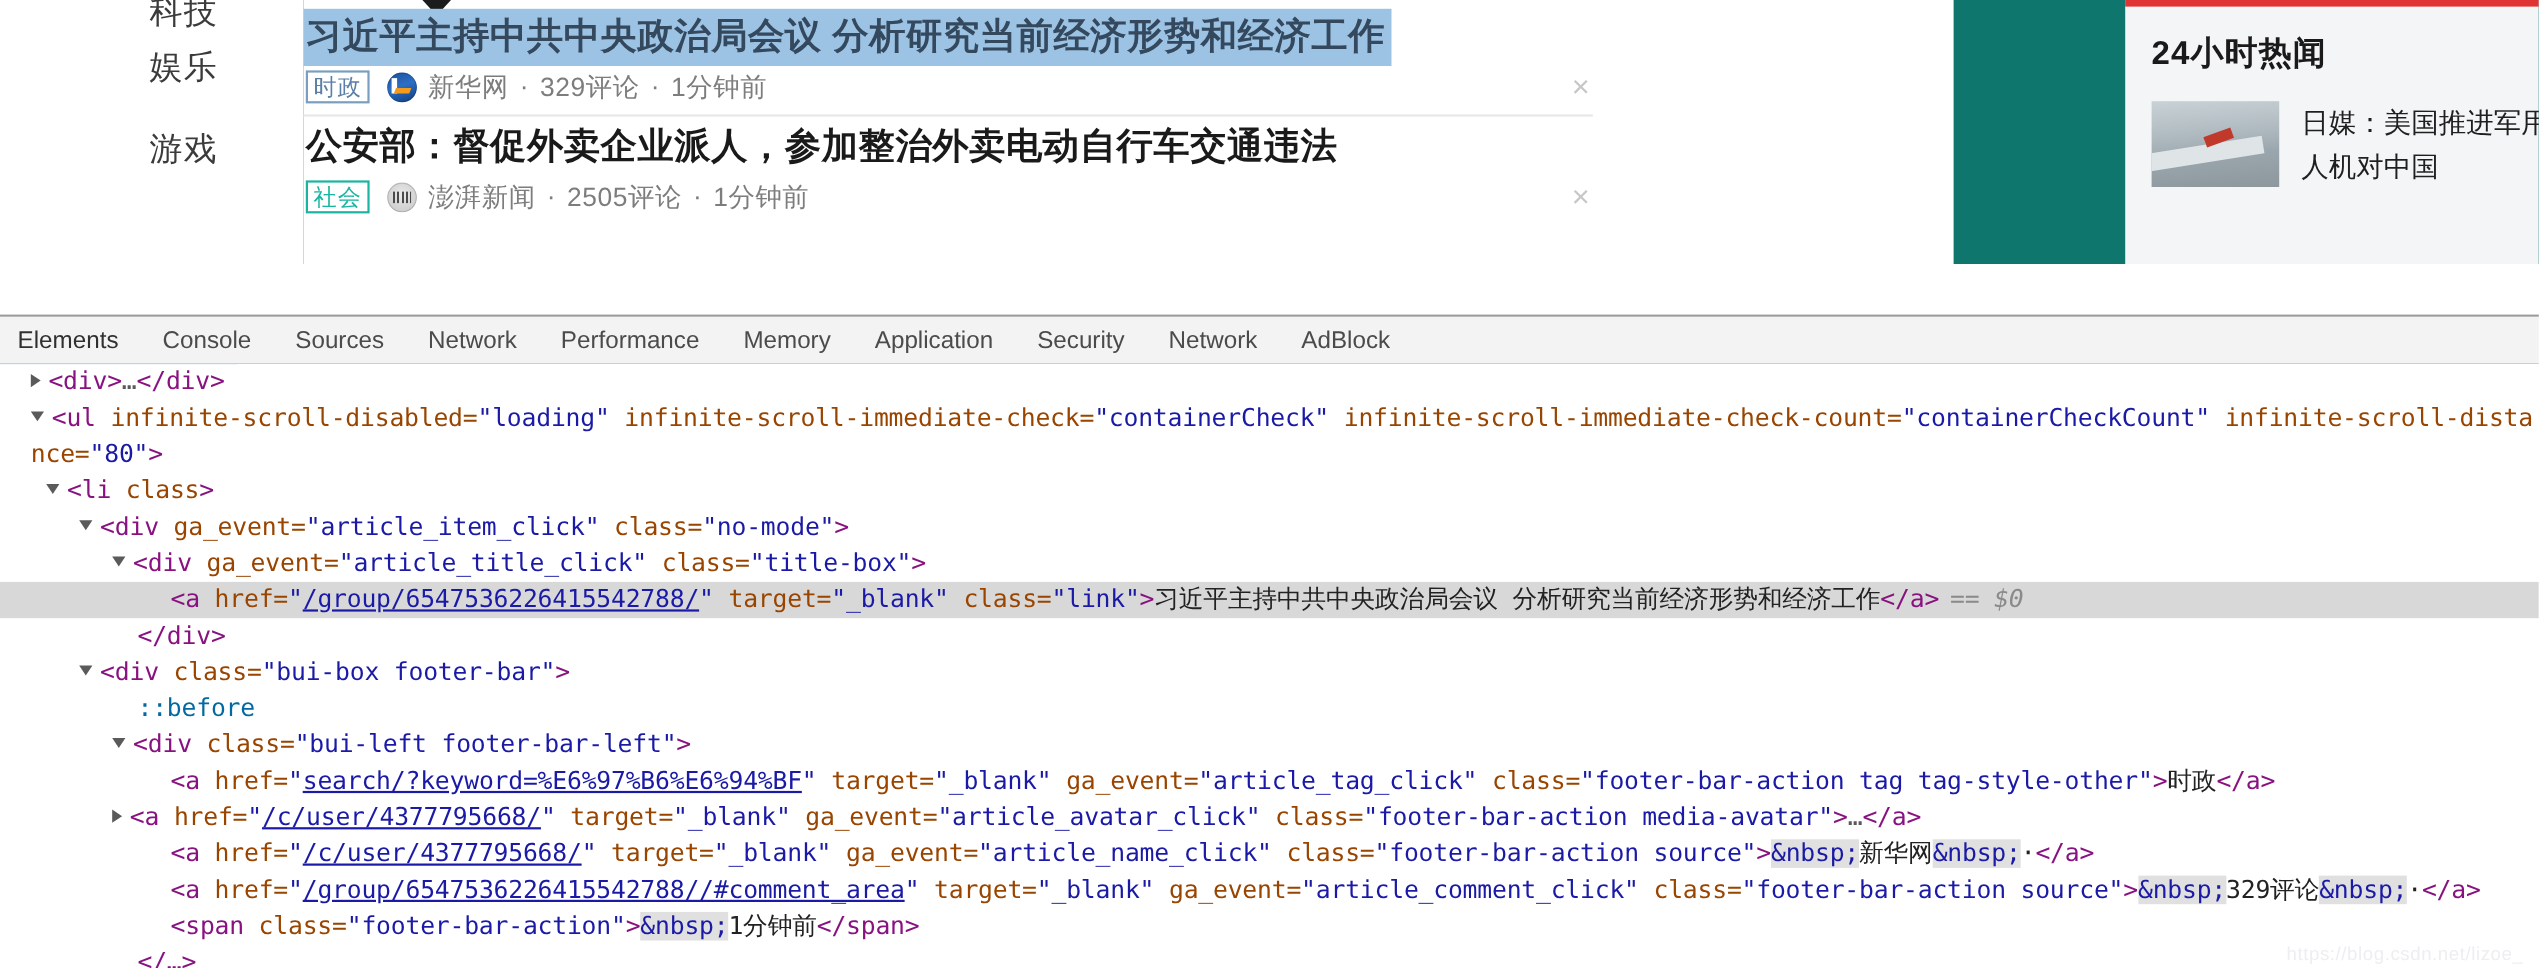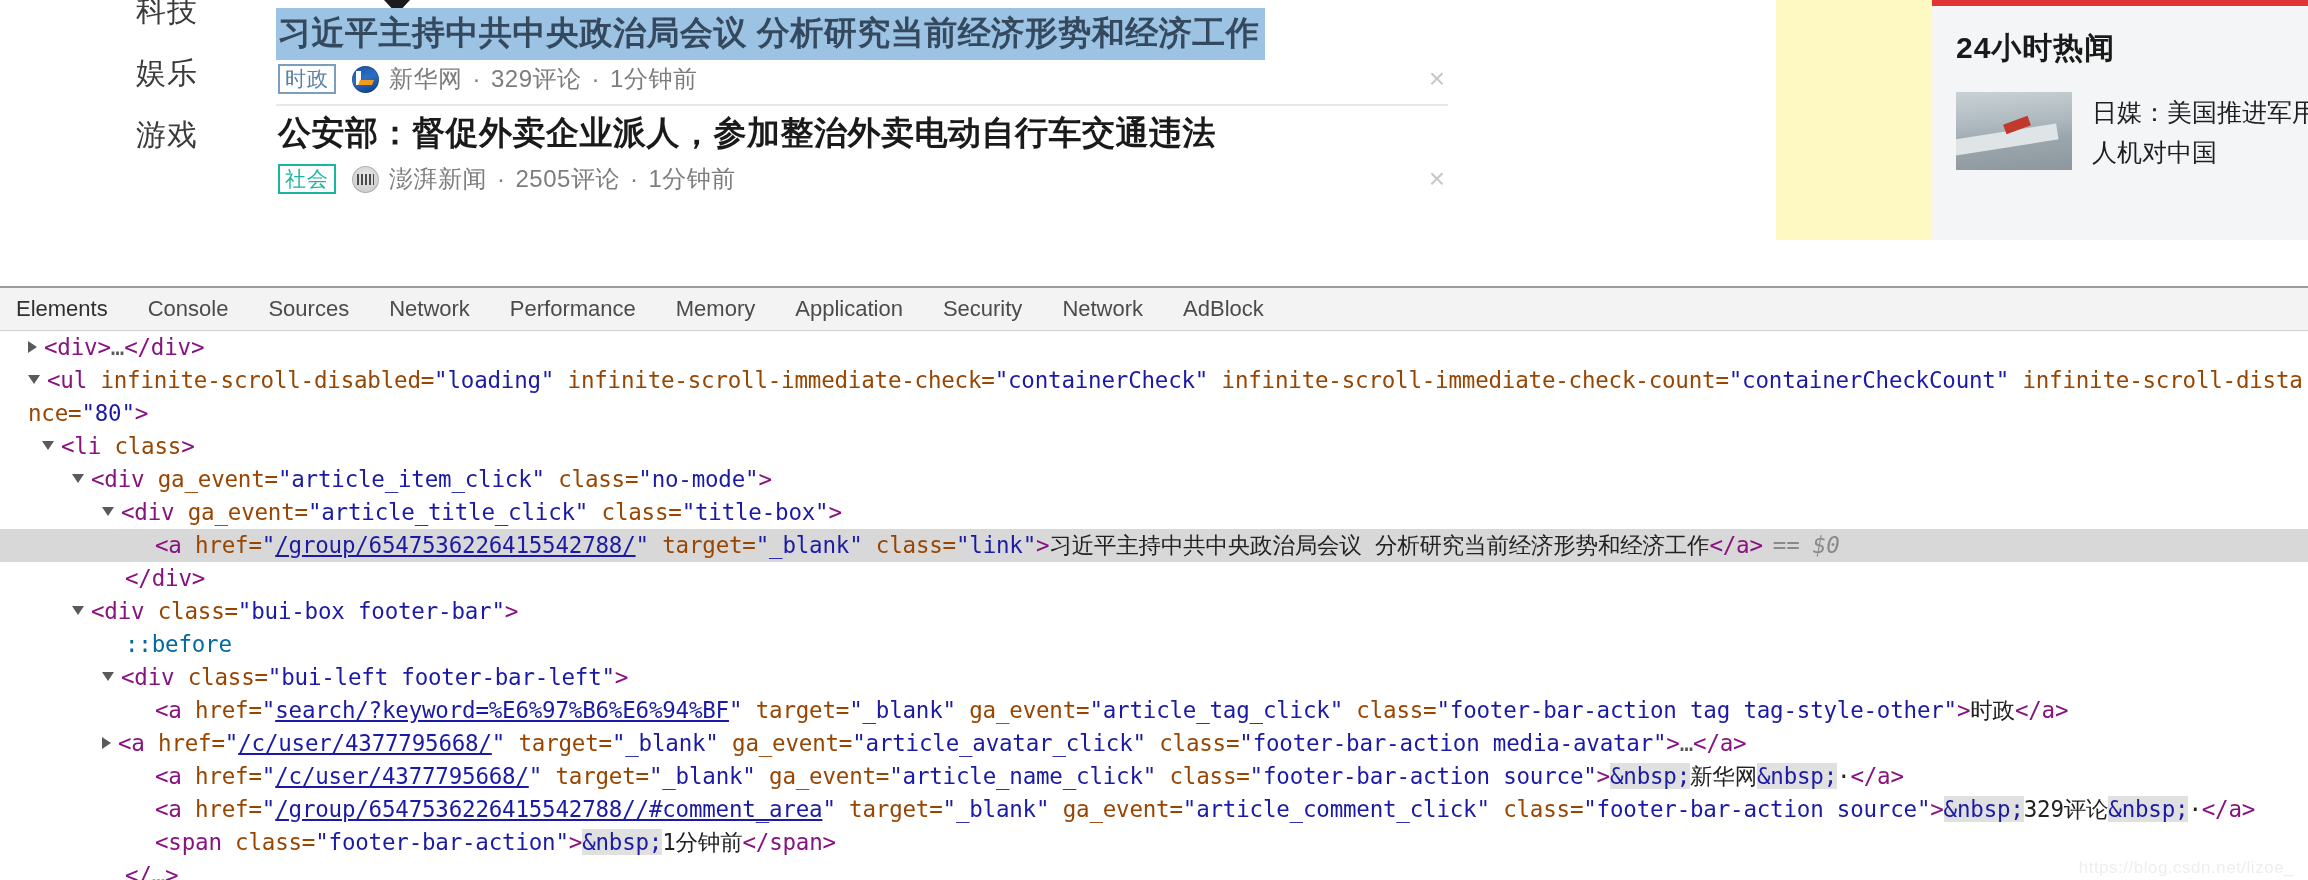--- a/index.html
+++ b/index.html
@@ -5,35 +5,35 @@
   html,body{margin:0;padding:0;}
   body{
     width:2308px;height:880px;overflow:hidden;
     background:#ffffff;
     font-family:"Liberation Sans","DejaVu Sans",sans-serif;
     -webkit-font-smoothing:antialiased;
   }
   
   #page{
     position:absolute;left:0;top:0;width:2308px;height:240px;
-    background:#fef9c3;overflow:hidden;
+    background:#0f766e;overflow:hidden;
   }
   
   #catnav{
     position:absolute;left:0;top:0;width:276px;height:286px;
     background:#fff;
   }
   .cat-item{
     position:absolute;left:0;width:276px;height:54px;
     display:flex;align-items:center;justify-content:flex-end;
     padding-right:78px;box-sizing:border-box;
     color:#3b3b3b;font-size:30px;letter-spacing:1px;
   }
   .cat-item.c0{top:-16px;}
-  .cat-item.c1{top:46px;text-align:right;}
+  .cat-item.c1{top:34px;text-align:right;}
   .cat-item.c2{top:108px;}
   .cat-item.c3{top:155px;}
   
   #feed{
     position:absolute;left:276px;top:0;width:1500px;height:286px;
     background:#fff;
   }
   .feed-caret{
     position:absolute;left:108px;top:0px;width:0;height:0;
     border-left:13px solid transparent;border-right:13px solid transparent;

